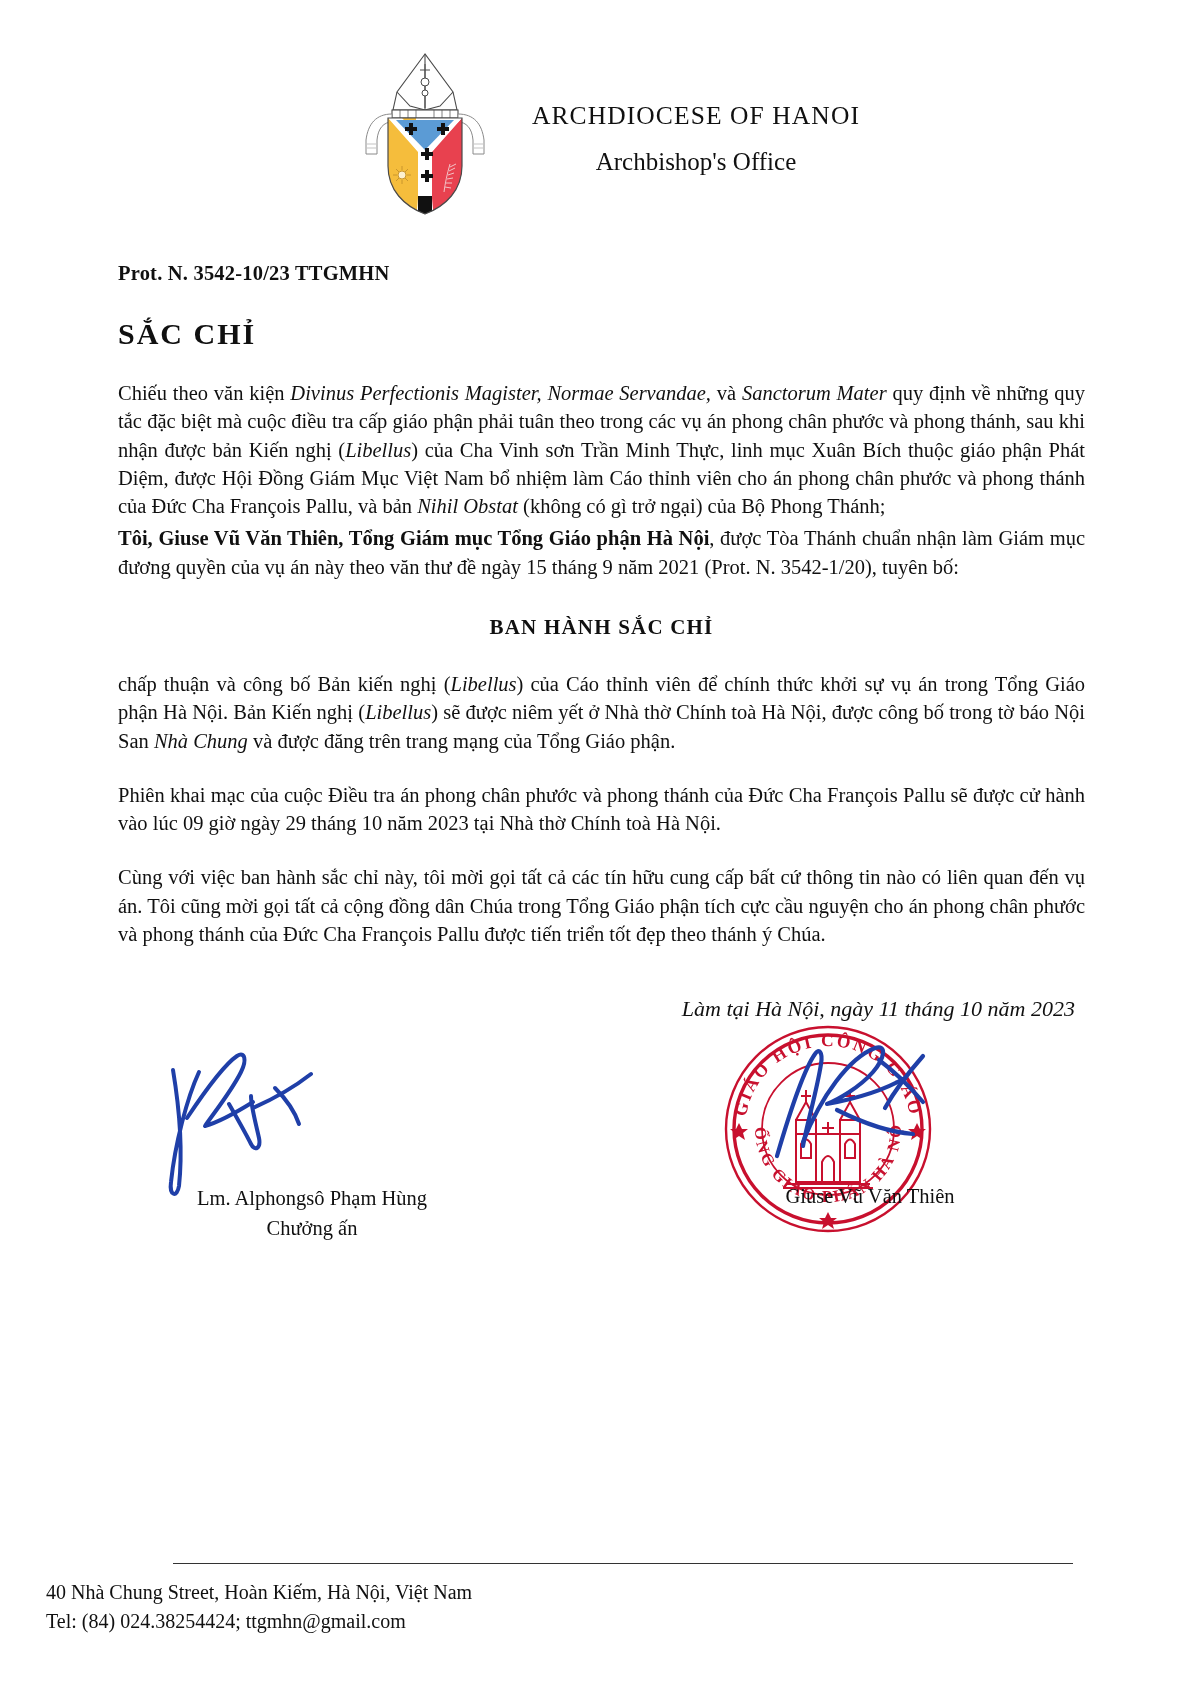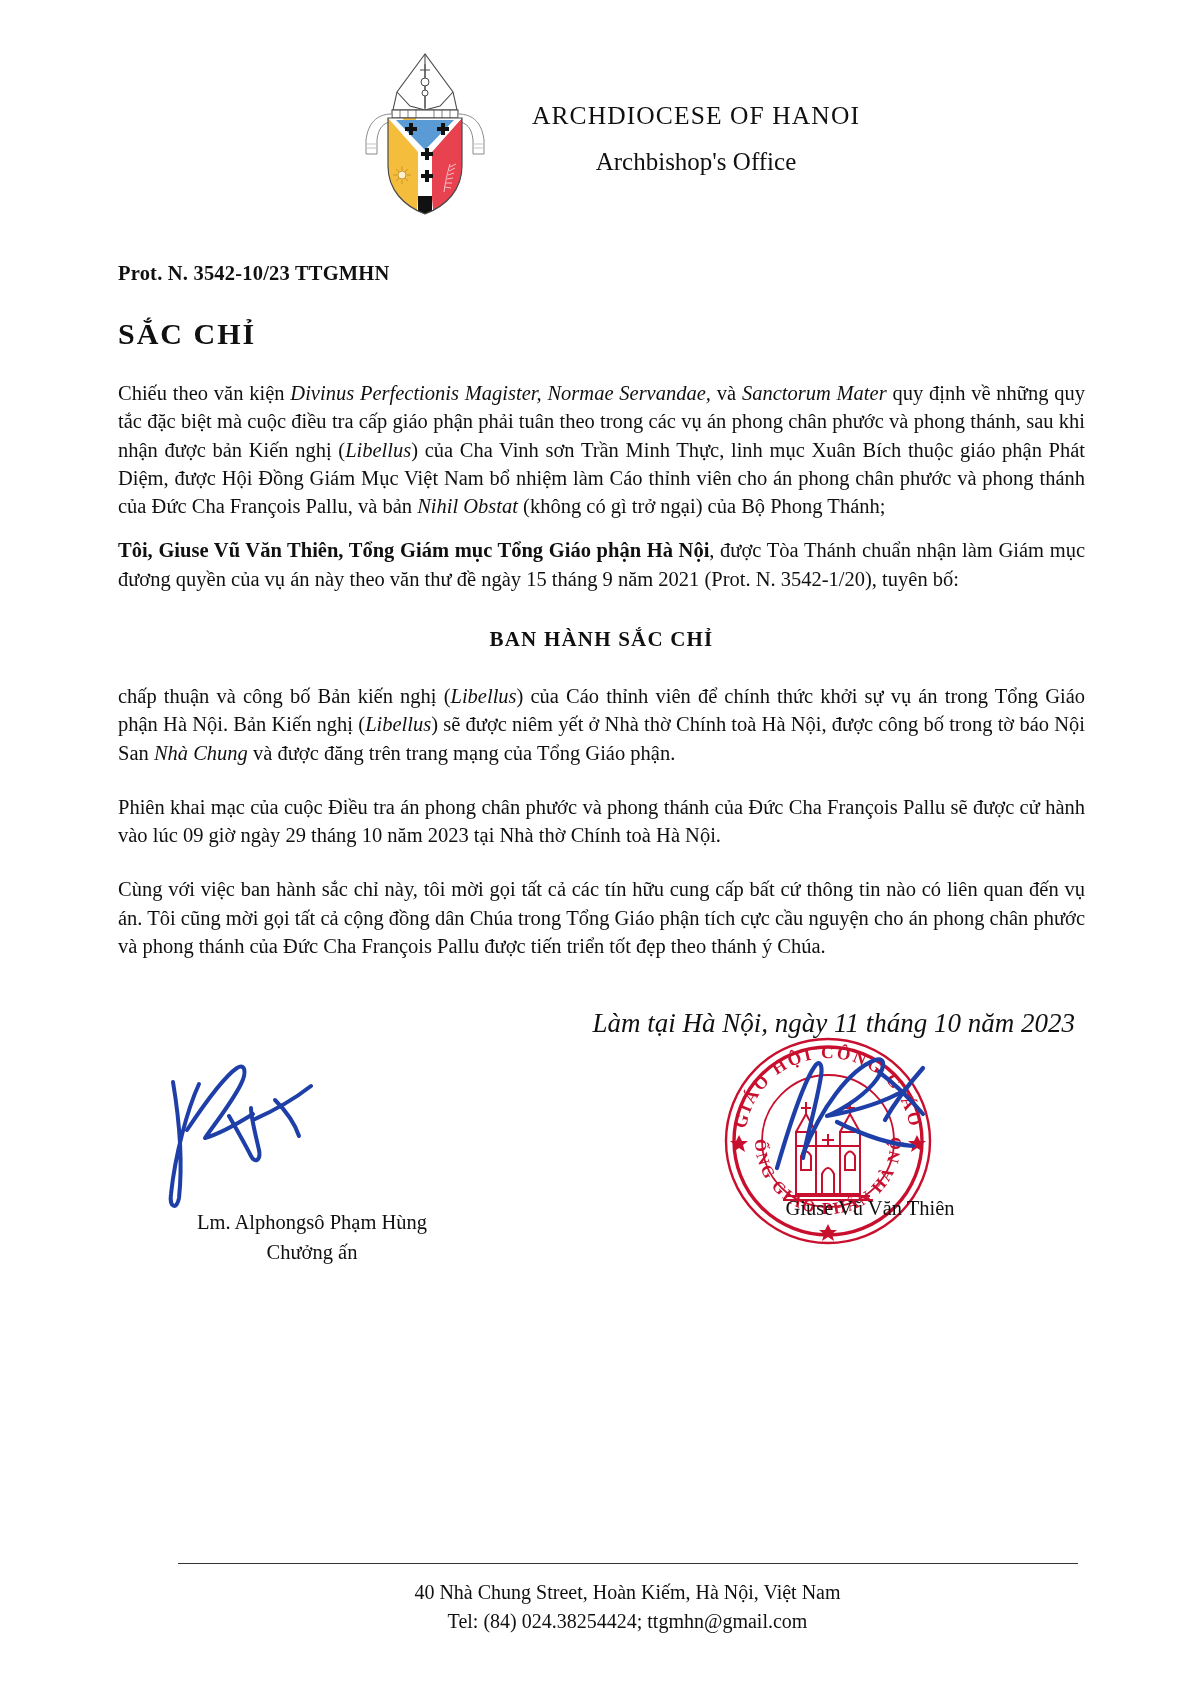--- a/index.html
+++ b/index.html
@@ -75,57 +75,57 @@
   }
   p.para {
     font-size: 20.5px;
     line-height: 1.38;
     text-align: justify;
     text-justify: inter-word;
     margin: 0;
   }
   .para.first { margin-top: 28px; }
   .para.spaced { margin-top: 26px; }
-  .para.tight { margin-top: 16px; }
+  .para.tight { margin-top: 4px; }
   .strong-line { font-weight: bold; }
   em { font-style: italic; }
   .decree-head {
     text-align: center;
     font-weight: bold;
     font-size: 21px;
     letter-spacing: 1.2px;
     margin-top: 34px;
     margin-bottom: 30px;
   }
 
   
   .closing-wrap {
     margin-top: 48px;
     position: relative;
     height: 310px;
   }
   .place-date {
     text-align: right;
     font-style: italic;
-    font-size: 27px;
+    font-size: 22px;
     padding-right: 10px;
   }
   .sig-right {
     position: absolute;
     right: 0;
     top: 186px;
     width: 430px;
     text-align: center;
     font-size: 20.5px;
     line-height: 1.45;
   }
   .sig-left {
     position: absolute;
     left: 4px;
-    top: 200px;
+    top: 188px;
     width: 380px;
     text-align: center;
     font-size: 20.5px;
     line-height: 1.45;
   }
 
   
   .seal {
     position: absolute;
     right: 152px;
@@ -144,24 +144,23 @@
     position: absolute;
     left: 35px;
     top: 52px;
     width: 200px;
     height: 150px;
   }
 
   
   .footer {
     position: absolute;
-    left: 9px;
+    left: 0;
     right: 0;
     bottom: 62px;
-    text-align: center;
     padding-left: 46px;
   }
   .footer-rule {
     width: 900px;
     height: 1px;
     background: #333;
     margin: 0 auto 14px auto;
   }
   .footer-line {
     font-size: 20px;

